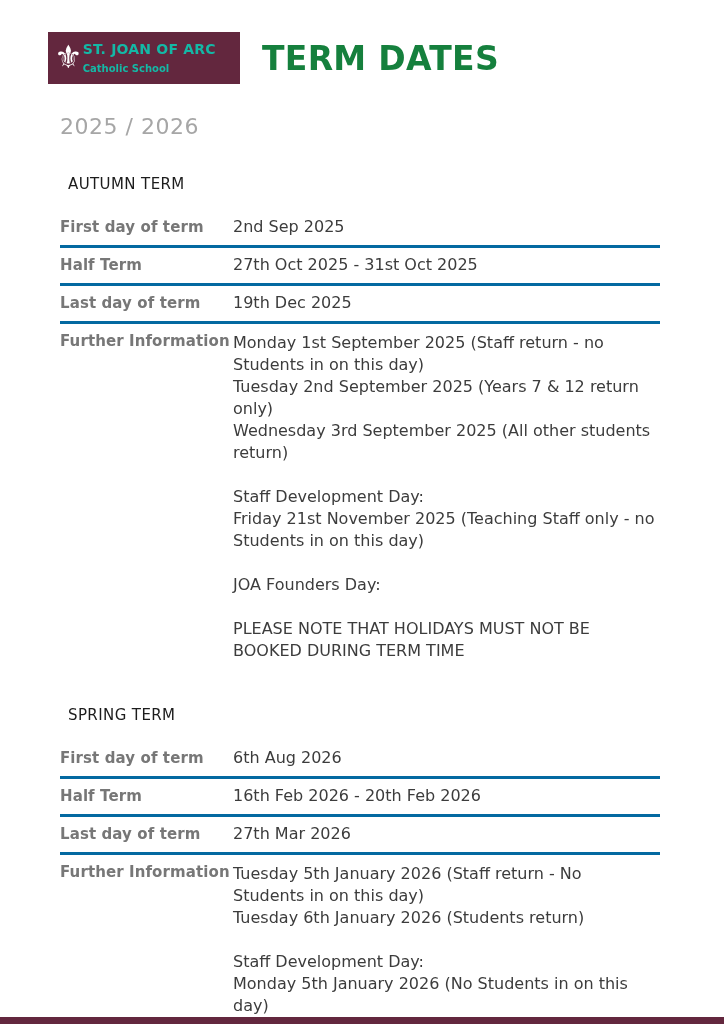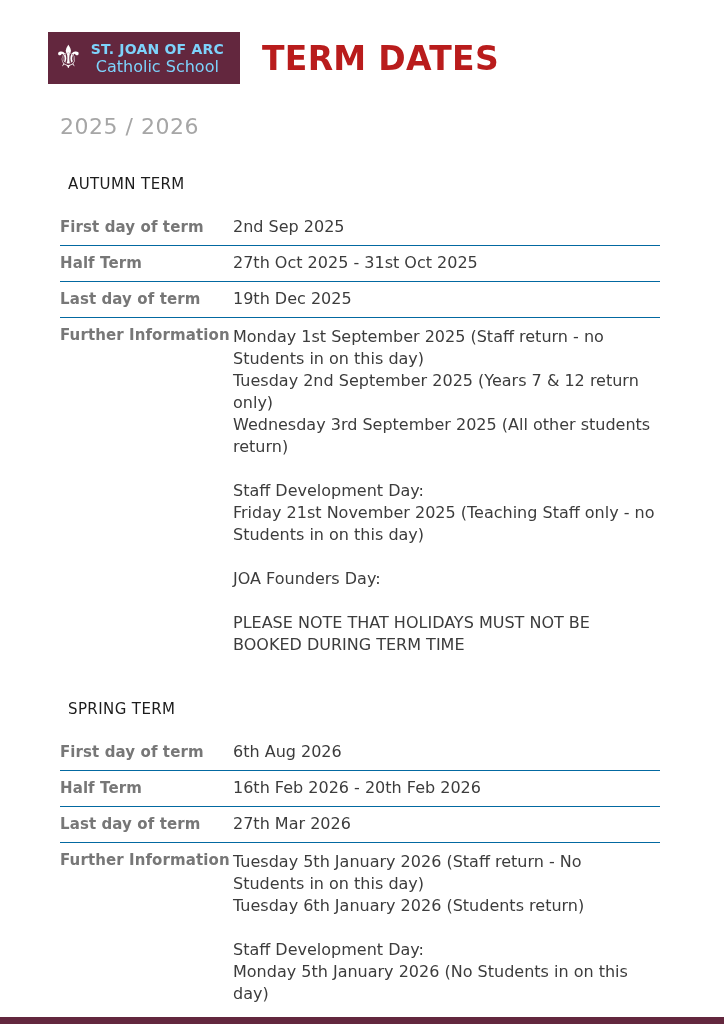--- a/index.html
+++ b/index.html
@@ -30,31 +30,31 @@
   }
   .logo-icon {
     color: #ffffff;
     font-size: 32px;
     line-height: 1;
     flex: 0 0 auto;
     margin-top: -2px;
   }
   .logo-text {
     flex: 1;
-    text-align: center;
-    color: #7dd3fc;
+    text-align: left;
+    color: #14b8a6;
     line-height: 1.15;
   }
   .logo-line1 { font-size: 14px; font-weight: 700; letter-spacing: 0.2px; }
-  .logo-line2 { font-size: 16px; font-weight: 400; }
+  .logo-line2 { font-size: 10px; font-weight: 700; }
   .page-title {
     margin-left: 22px;
     font-size: 33px;
     font-weight: 700;
-    color: #b91c1c;
+    color: #15803d;
     letter-spacing: 0.3px;
     white-space: nowrap;
   }
 
   
   .year {
     margin: 30px 0 0 60px;
     font-size: 22px;
     color: #a6a6a6;
     letter-spacing: 0.5px;
@@ -68,21 +68,21 @@
     font-size: 15px;
     font-weight: 500;
     color: #1c1c1c;
     letter-spacing: 0.4px;
     margin-left: 8px;
   }
   .rows { margin-top: 17px; }
   .row {
     display: flex;
     align-items: flex-start;
-    border-bottom: 1px solid #0369a1;
+    border-bottom: 3px solid #0369a1;
     padding: 8px 0 9px 0;
   }
   .row:last-child { border-bottom: none; padding-bottom: 8px; }
   .row-label {
     flex: 0 0 173px;
     width: 173px;
     font-size: 15px;
     font-weight: 600;
     color: #777777;
     line-height: 18px;

